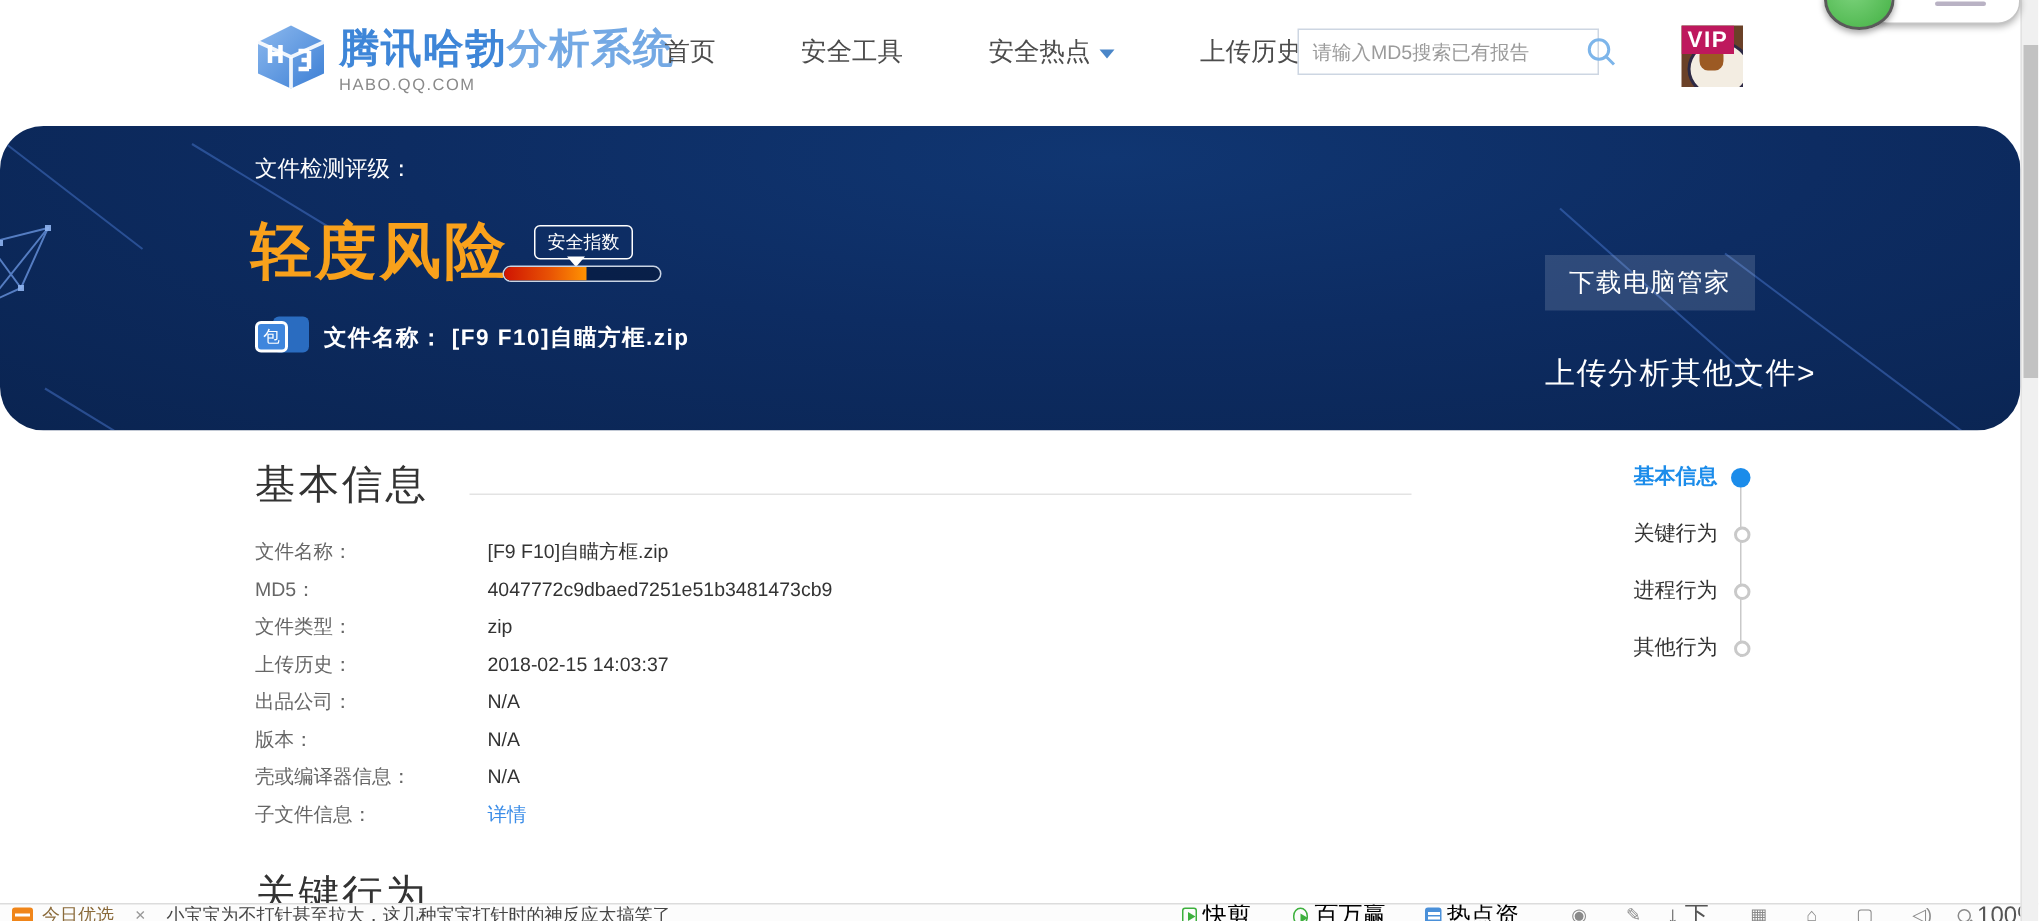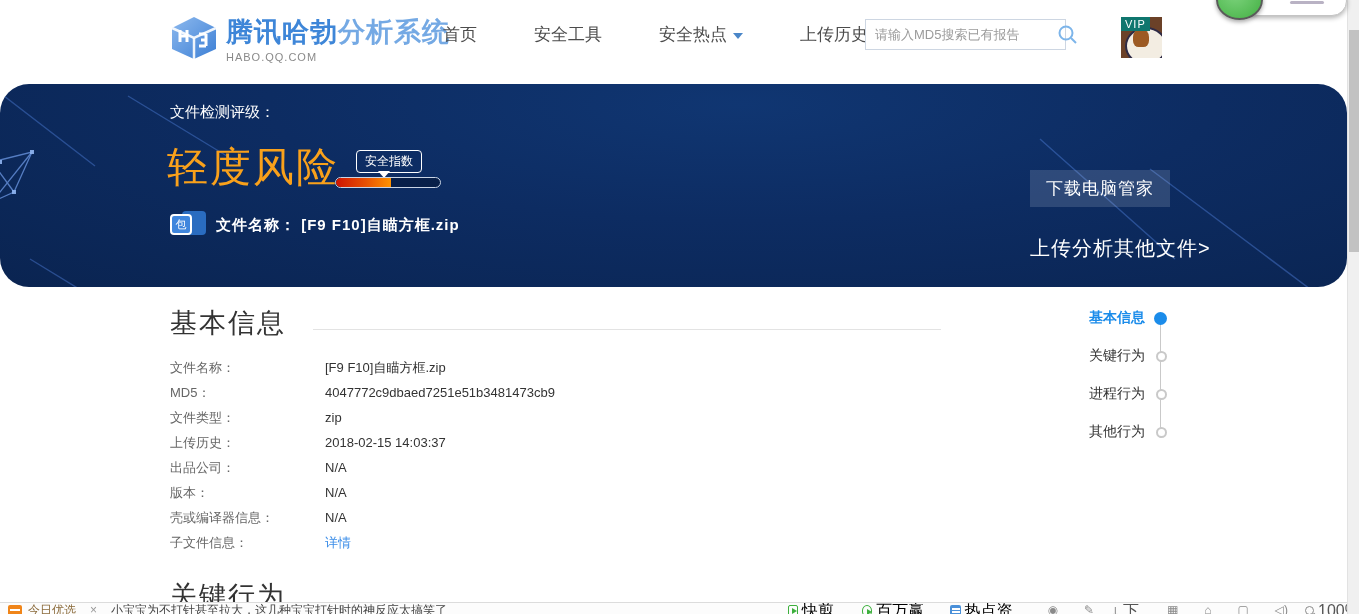--- a/index.html
+++ b/index.html
@@ -22,33 +22,33 @@
   .caret { width:0; height:0; border-left:5px solid transparent; border-right:5px solid transparent; border-top:6px solid #4a86c8; margin-top:3px; }
 
   .search-box { position:absolute; left:865px; top:19px; width:201px; height:31px; border:1px solid #cdd6e2; background:#fff; display:flex; align-items:center; }
   .search-input { flex:1; border:none; outline:none; font-size:13px; color:#333; padding:0 4px 0 9px; background:transparent; }
   .search-input::placeholder { color:#9b9b9b; }
   .search-ico { width:26px; height:26px; flex:0 0 26px; cursor:pointer; }
 
   .avatar { position:absolute; left:1121px; top:17px; width:41px; height:41px; background:#6b4128; overflow:hidden; cursor:pointer; }
   .avatar .cup { position:absolute; left:4px; top:10px; width:42px; height:38px; background:#f3ede2; border-radius:50%; border:2px solid #2e2a45; }
   .avatar .ginger { position:absolute; left:12px; top:12px; width:16px; height:18px; background:#9c5a23; border-radius:45% 45% 35% 35%; }
-  .vip { position:absolute; left:0; top:0; background:#0f766e; color:#fff; font-size:11px; font-weight:normal; padding:1px 4px; letter-spacing:1px; }
+  .vip { position:absolute; left:0; top:0; background:#be185d; color:#fff; font-size:15px; font-weight:bold; padding:1px 4px; letter-spacing:1px; }
 
   
   .float-pill { position:absolute; left:1243px; top:-14px; width:104px; height:30px; background:#fff; border:1px solid #c4c4c4; border-radius:15px; box-shadow:0 2px 5px rgba(0,0,0,.3); z-index:40; }
   .float-pill .cap { position:absolute; left:46px; top:14px; width:34px; height:3px; background:#b9b2c4; border-radius:2px; }
   .float-circle { position:absolute; left:1216px; top:-20px; width:47px; height:40px; border-radius:50%; background:radial-gradient(circle at 40% 30%,#7ed47e,#43b043); border:2px solid #5a5a5a; box-shadow:0 2px 4px rgba(0,0,0,.35); z-index:41; cursor:pointer; }
 
   
   .hero { position:absolute; left:0; top:84px; width:1347px; height:203px; overflow:hidden;
     background:radial-gradient(ellipse at 55% 10%, #103672 0%, #0d2c62 45%, #0a2451 100%);border-radius:29px; }
   .hero-deco { position:absolute; left:0; top:0; width:100%; height:100%; }
   .rating-label { position:absolute; left:170px; top:19px; font-size:15px; color:#fff; }
-  .risk-text { position:absolute; left:167px; top:56px; font-size:41px; font-weight:normal; color:#f9a11b; letter-spacing:2px; }
+  .risk-text { position:absolute; left:167px; top:56px; font-size:41px; font-weight:bold; color:#f9a11b; letter-spacing:2px; }
   .sec-tip { position:absolute; left:356px; top:66px; border:1px solid #fff; border-radius:4px; color:#fff; font-size:12px; padding:2px 8px; background:rgba(13,44,98,.2); }
   .sec-tip-arrow { position:absolute; left:378px; top:87px; width:0; height:0; border-left:6px solid transparent; border-right:6px solid transparent; border-top:7px solid #fff; }
   .sec-bar { position:absolute; left:335px; top:93px; width:106px; height:11px; border:1px solid #c9d4e4; border-radius:6px; overflow:hidden; background:rgba(6,22,52,.55); }
   .sec-bar-fill { height:100%; border-radius:6px 0 0 6px; background:linear-gradient(90deg,#cf1402 0%, #e85204 55%, #ff9302 100%); }
   .file-row { position:absolute; left:170px; top:127px; display:flex; align-items:center; }
   .zip-ico { position:relative; width:36px; height:28px; margin-right:10px; }
   .zip-ico .back { position:absolute; right:0; top:0; width:24px; height:24px; background:#2a6cc0; border-radius:4px; }
   .zip-ico .front { position:absolute; left:0; top:3px; width:22px; height:21px; background:#3f86dd; border:2px solid #fff; border-radius:4px; color:#fff; font-size:11px; display:flex; align-items:center; justify-content:center; }
   .file-row .txt { color:#fff; font-size:15px; font-weight:600; letter-spacing:1px; }
 

